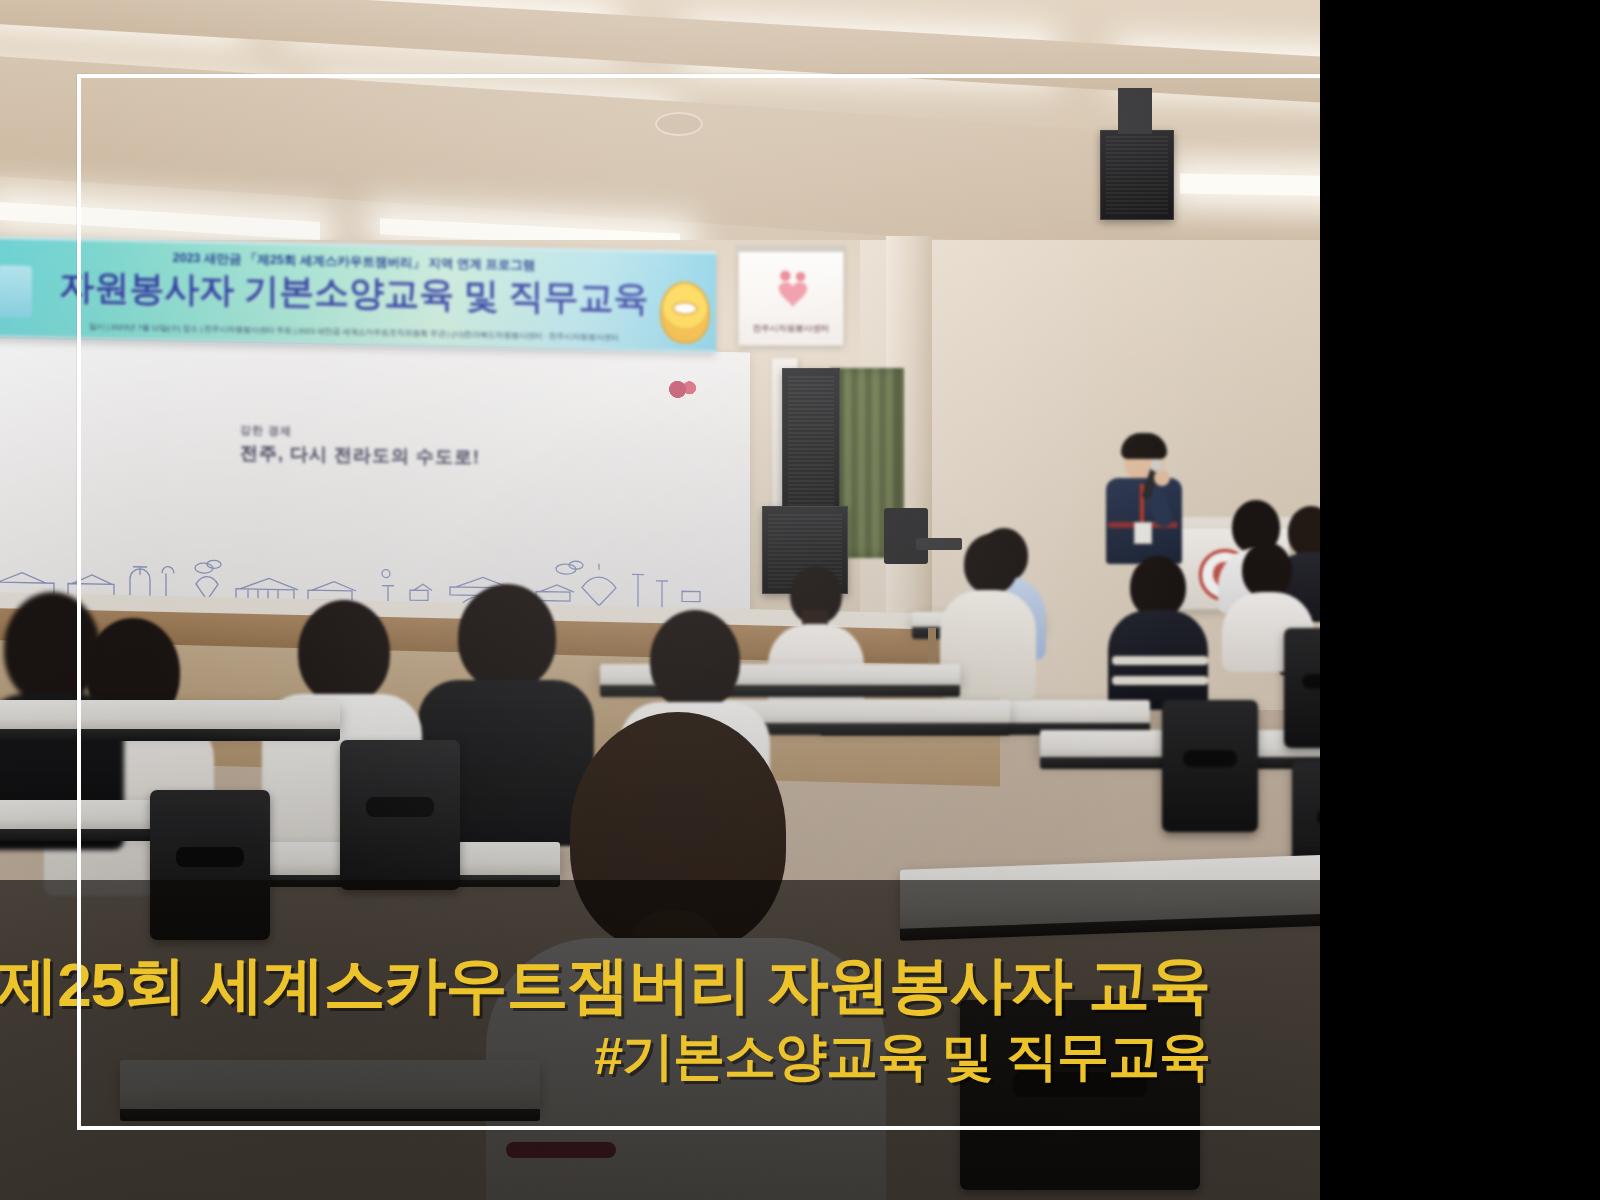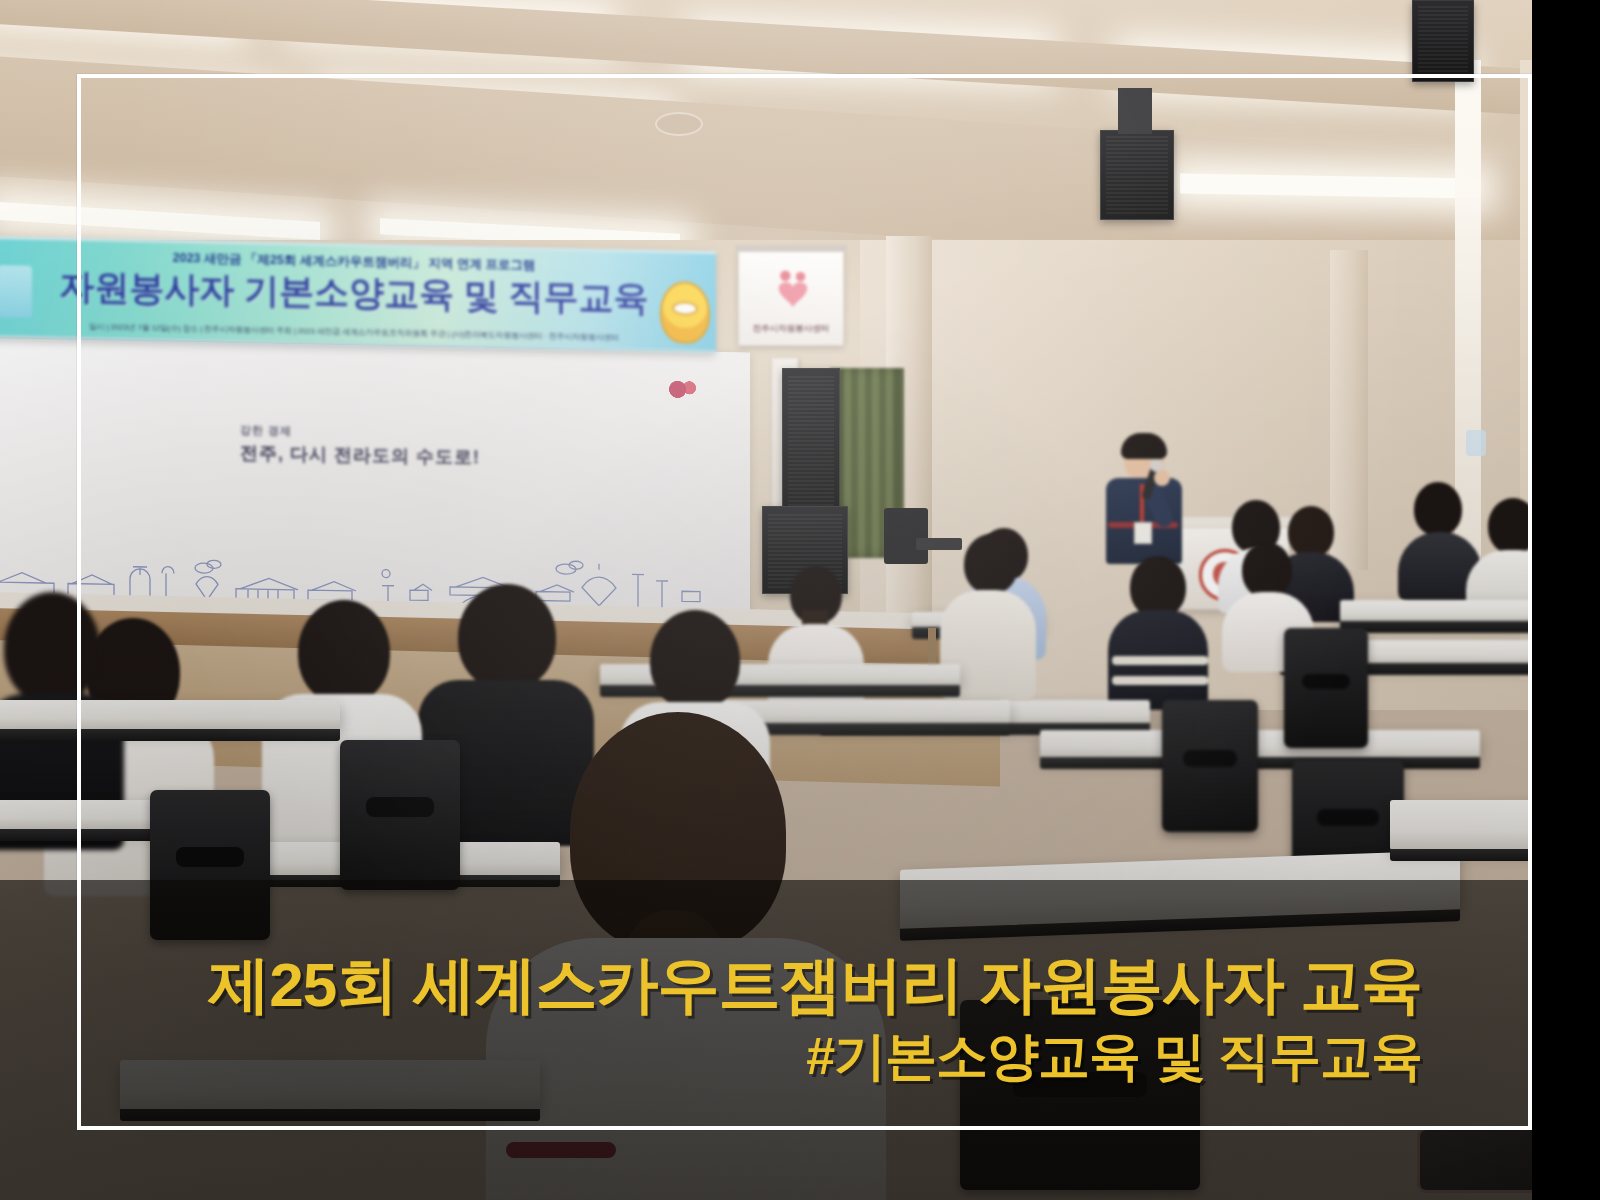--- a/index.html
+++ b/index.html
@@ -1,19 +1,19 @@
 <!DOCTYPE html>
 <html><head>
 <meta charset="utf-8">
 <style>
   html,body{margin:0;padding:0;background:#000;}
   body{font-family:"Liberation Sans","DejaVu Sans",sans-serif;}
 
   #stage{
-    position:relative;width:1532px;height:1200px;overflow:hidden;
+    position:relative;width:1320px;height:1200px;overflow:hidden;
     background:#cbb9a6;
   }
 
   
   .photo{position:absolute;inset:0;overflow:hidden;}
 
   
   .ceiling{
     position:absolute;left:0;top:0;width:1600px;height:250px;
     background:

